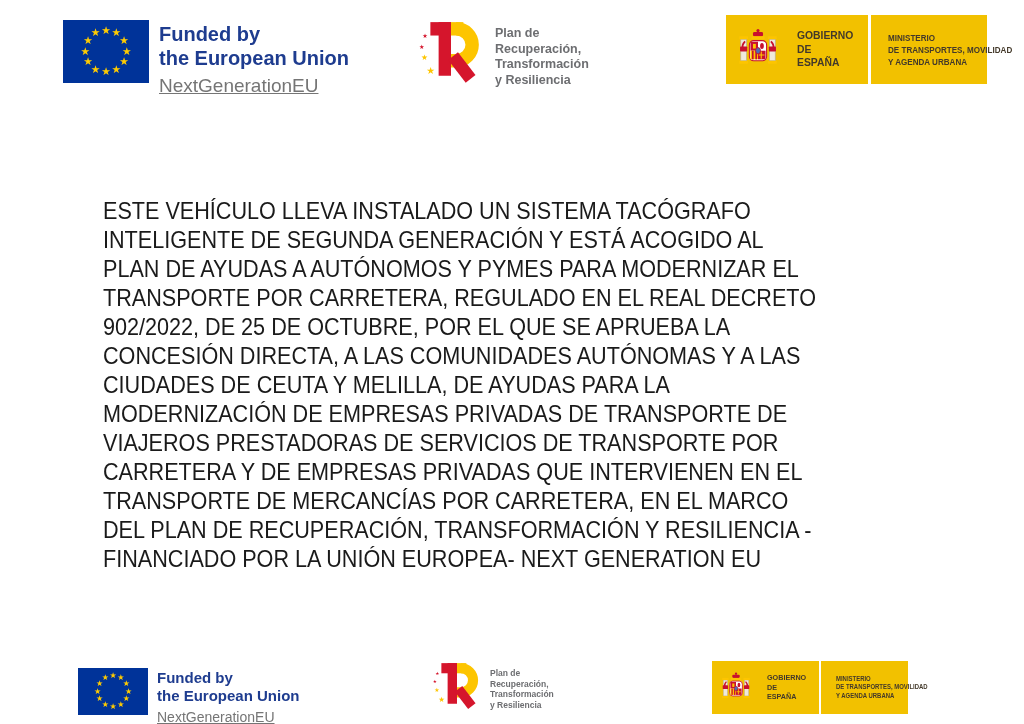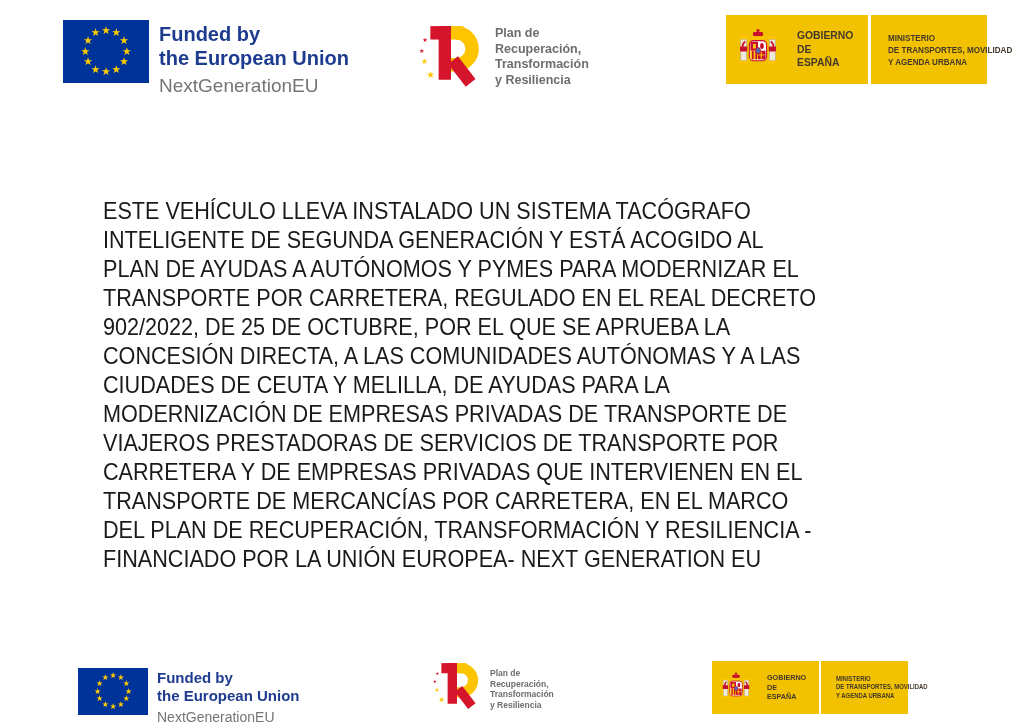--- a/index.html
+++ b/index.html
@@ -19,26 +19,26 @@
   .eu-flag.sm{width:70px;height:47px;}
   .eu-star{position:absolute;color:var(--star-yellow);transform:translate(-50%,-55%);line-height:1;}
   .eu-logo.top{left:63px;top:20px;}
   .eu-logo.bottom{left:78px;top:668px;}
   .eu-textblock{display:flex;flex-direction:column;}
   .eu-logo.top .eu-textblock{margin-left:10px;margin-top:2px;}
   .eu-logo.bottom .eu-textblock{margin-left:9px;margin-top:1px;}
   .eu-funded{color:var(--eu-text-blue);font-weight:bold;}
   .eu-logo.top .eu-funded{font-size:20px;line-height:24px;}
   .eu-logo.bottom .eu-funded{font-size:15px;line-height:18px;}
-  .eu-ngeu{color:var(--ngeu-gray);}
+  .eu-ngeu{color:var(--ngeu-gray);text-decoration:underline;}
   .eu-logo.top .eu-ngeu{font-size:19px;margin-top:5px;}
   .eu-logo.bottom .eu-ngeu{font-size:14px;margin-top:4px;}
 
   
-  .prtr-logo{position:absolute;display:flex;align-items:flex-end;}
+  .prtr-logo{position:absolute;display:flex;align-items:center;}
   .prtr-logo.top{left:416px;top:14px;}
   .prtr-logo.bottom{left:431px;top:659px;}
   .prtr-mark{flex:none;}
   .prtr-logo.top .prtr-mark{width:70px;height:66px;}
   .prtr-logo.bottom .prtr-mark{width:52px;height:50px;}
   .prtr-text{color:var(--prtr-gray);font-weight:bold;}
   .prtr-logo.top .prtr-text{margin-left:9px;margin-top:12px;font-size:12.5px;line-height:15.5px;}
   .prtr-logo.bottom .prtr-text{margin-left:7px;margin-top:9px;font-size:8.5px;line-height:10.5px;}
 
   

